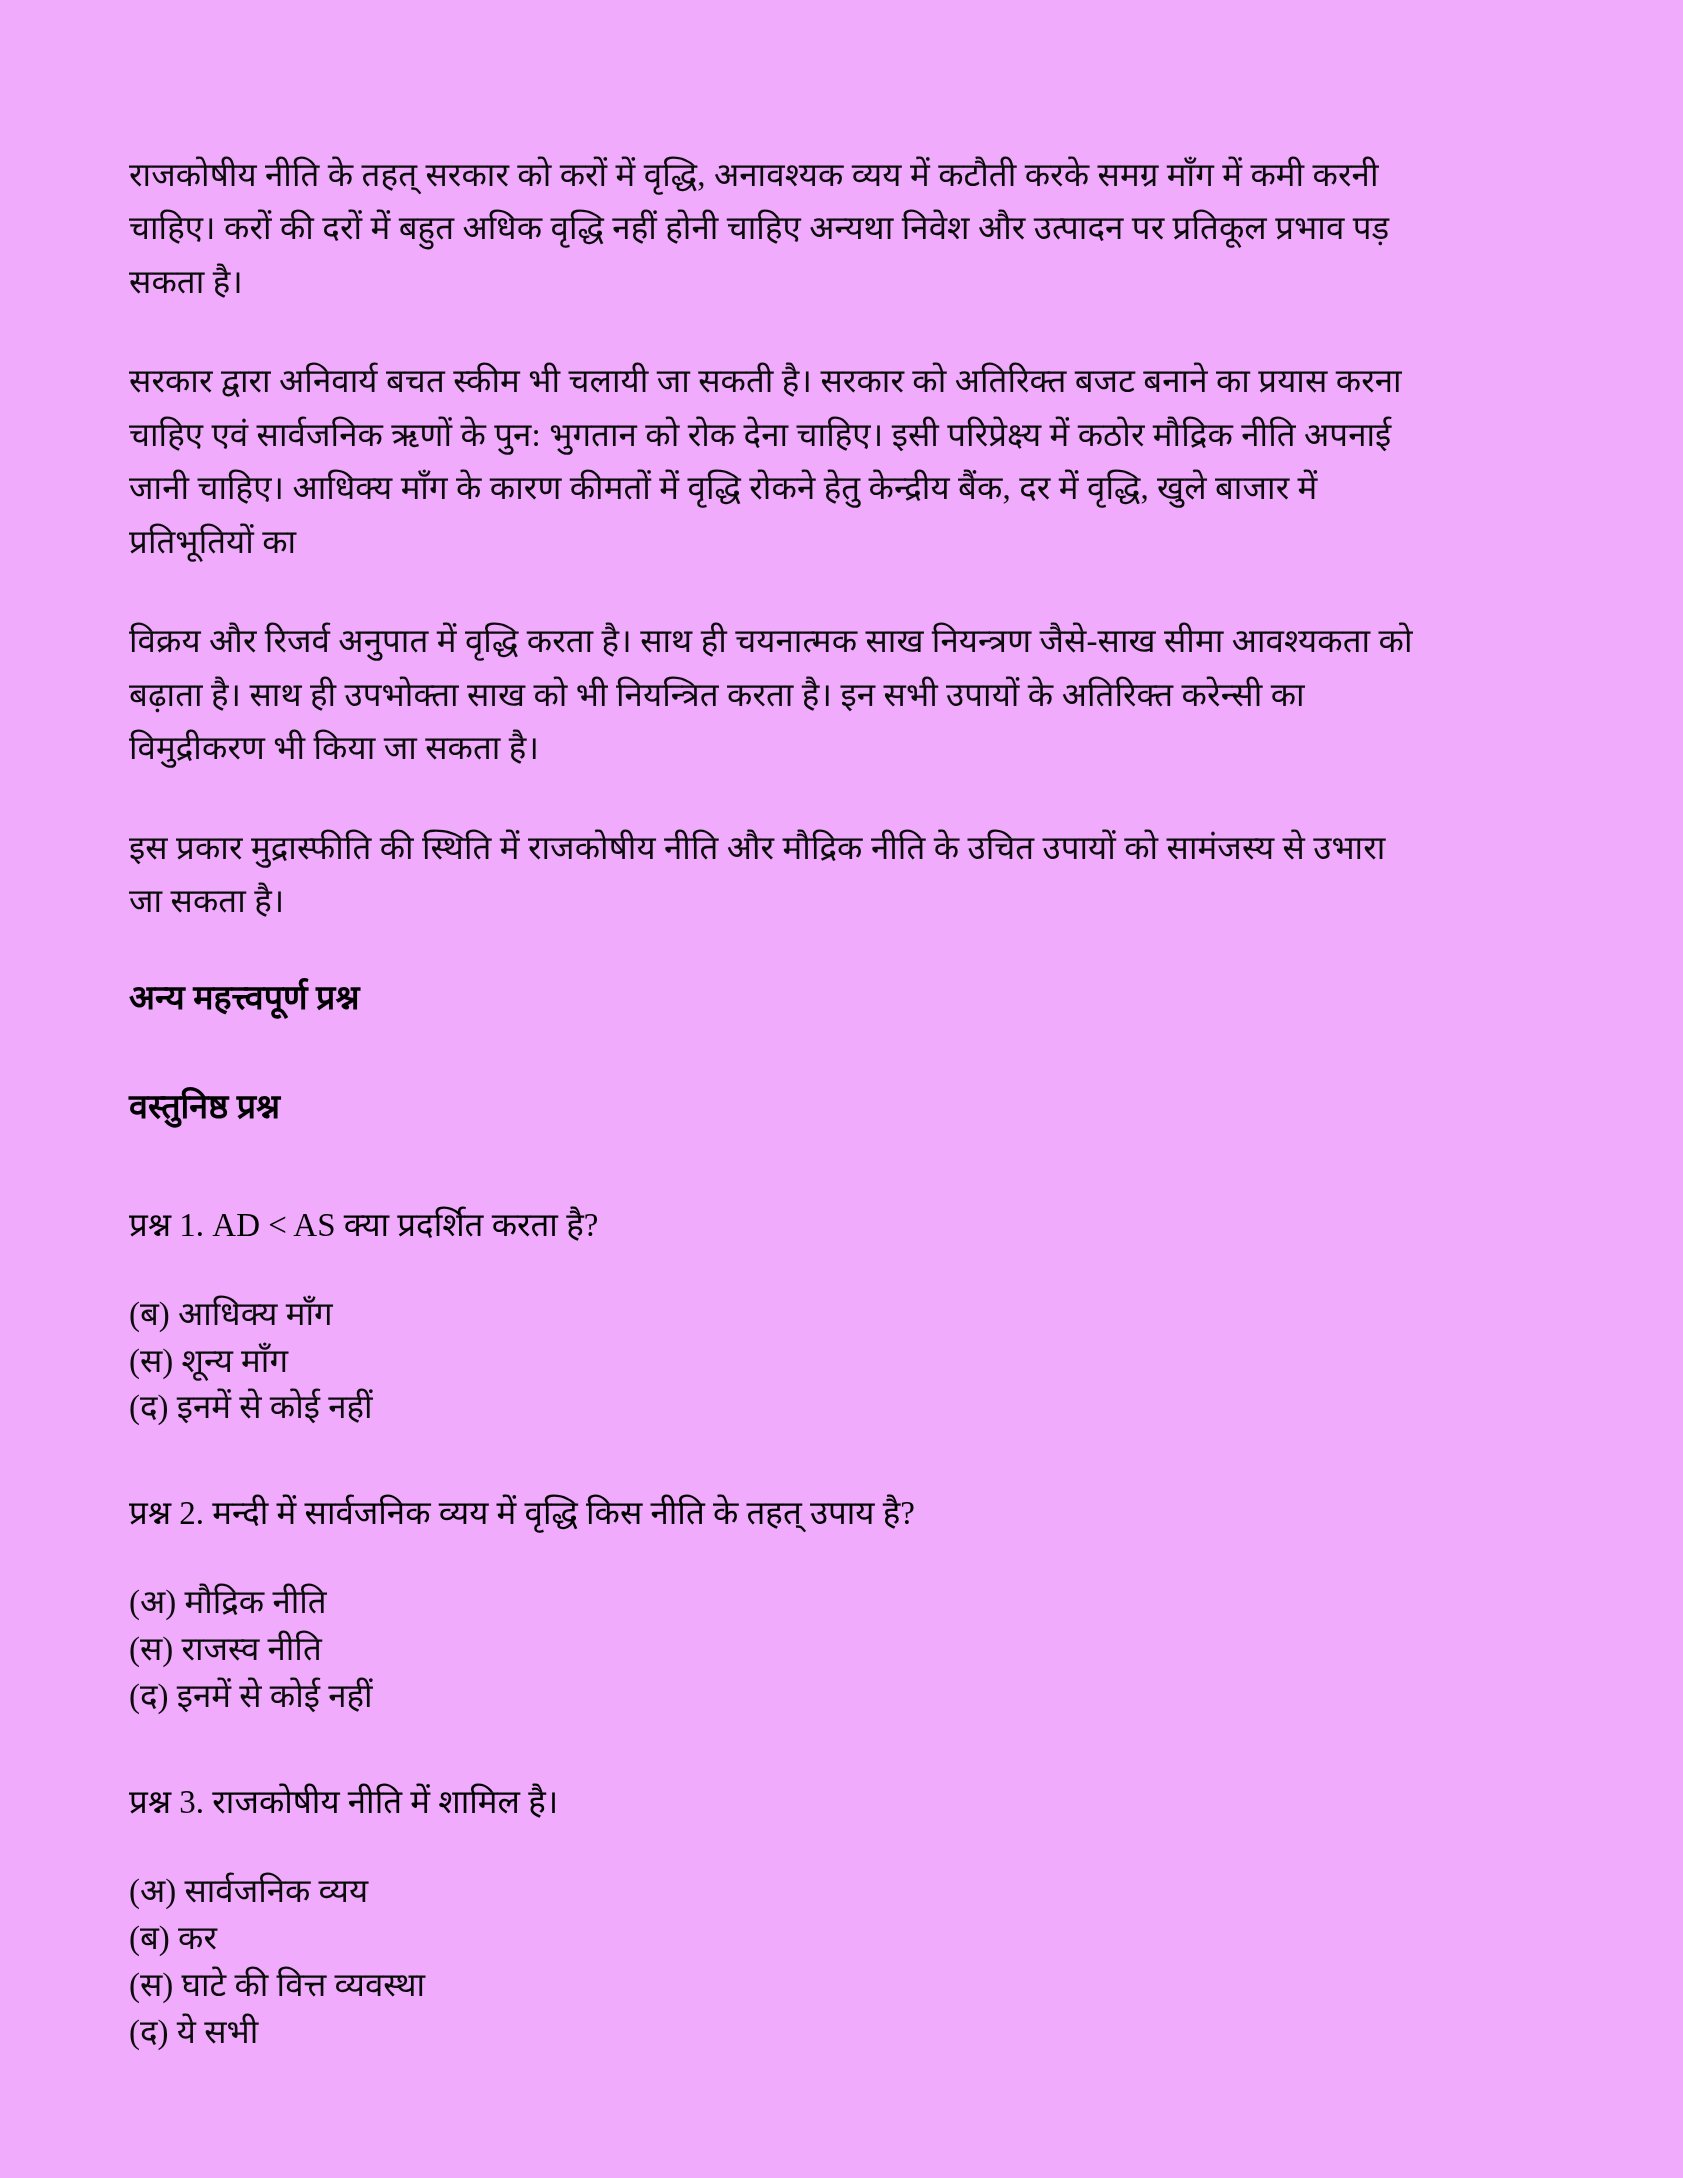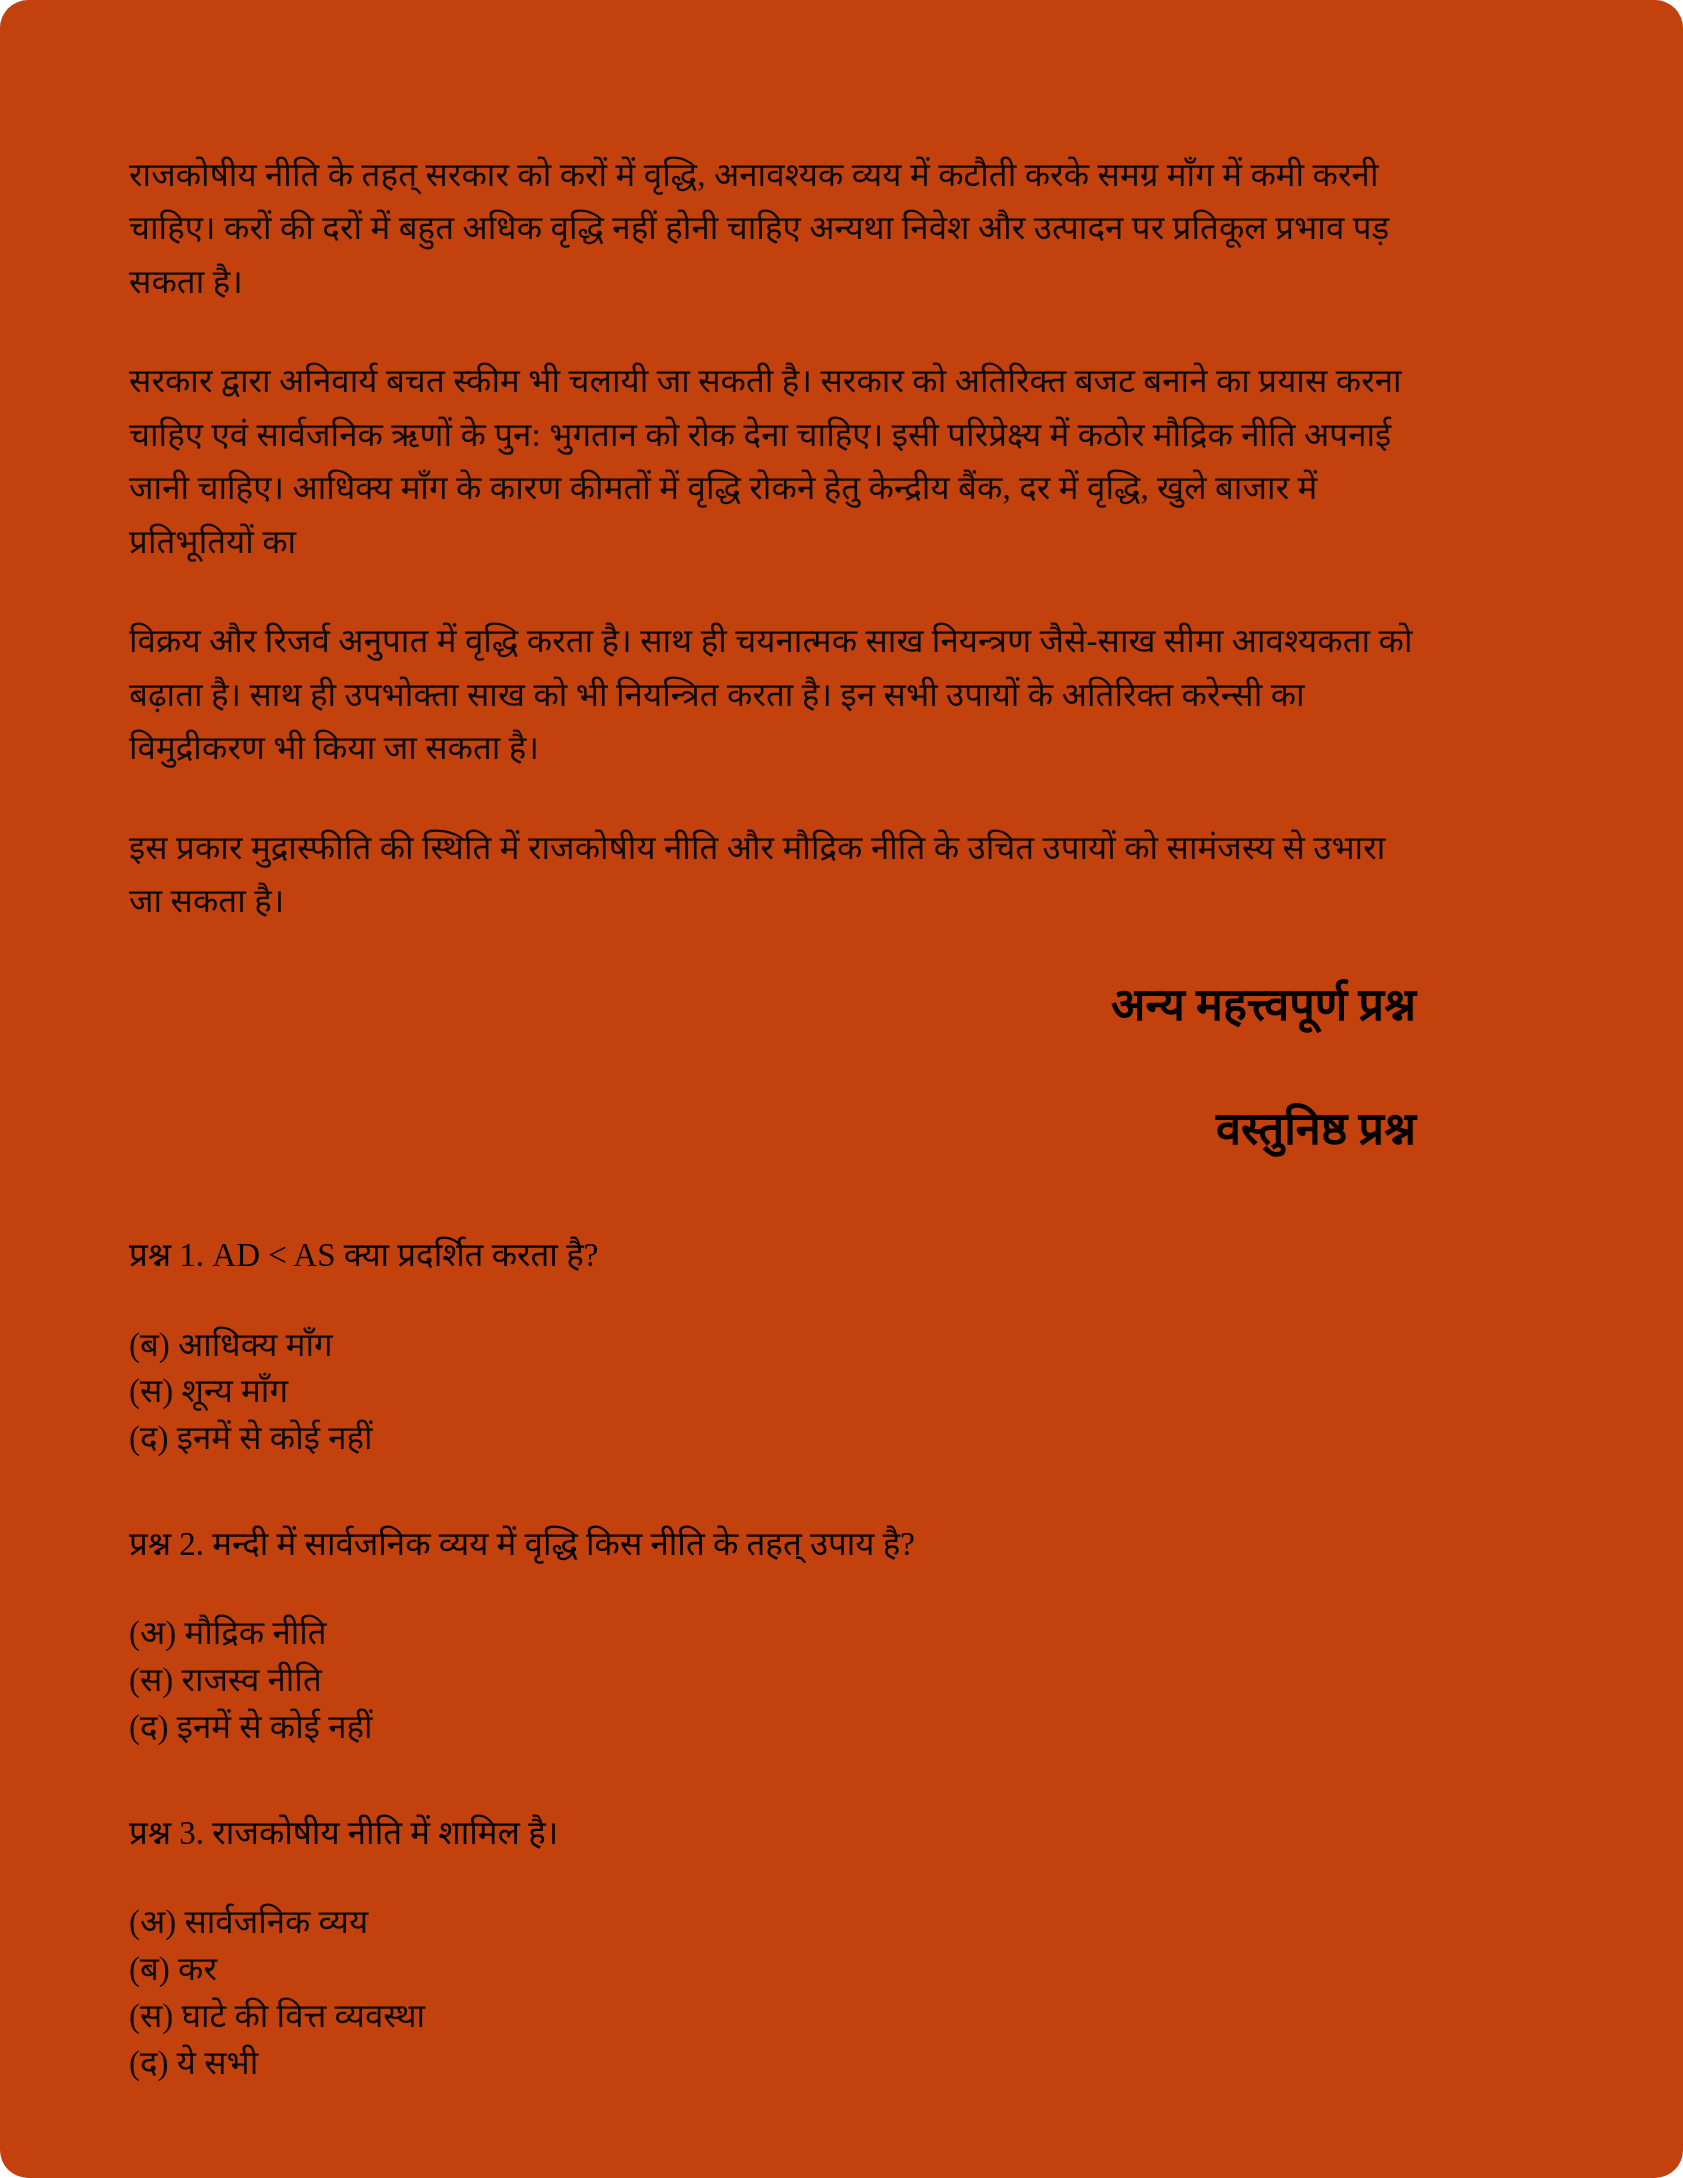--- a/index.html
+++ b/index.html
@@ -12,46 +12,45 @@
     width: 1683px;
     height: 2178px;
     font-family: "Liberation Serif", "DejaVu Serif", serif;
     color: #000000;
     -webkit-font-smoothing: antialiased;
   }
   .page {
     position: relative;
     width: 1683px;
     height: 2178px;
-    background: #c2410c;
+    background: #f0abfc;
     box-sizing: border-box;
     padding: 149px 129px 0 129px;
-    border-radius: 28px;
   }
   .content {
     width: 1287px;
   }
   p.body-para {
     margin: 0 0 46px 0;
     font-size: 33px;
     line-height: 1.62;
     text-align: left;
     letter-spacing: 0.1px;
     font-weight: 400;
     color: #0b0b0b;
   }
   p.body-para:last-of-type {
     margin-bottom: 0;
   }
   .heading-block {
     margin-top: 46px;
   }
   h2.center-heading {
-    text-align: right;
-    font-size: 45px;
+    text-align: left;
+    font-size: 34px;
     font-weight: 700;
     margin: 0 0 61px 0;
     line-height: 1.4;
     color: #000000;
   }
   h2.center-heading.second {
     margin-bottom: 69px;
   }
   .qa-block {
     margin-bottom: 12px;

